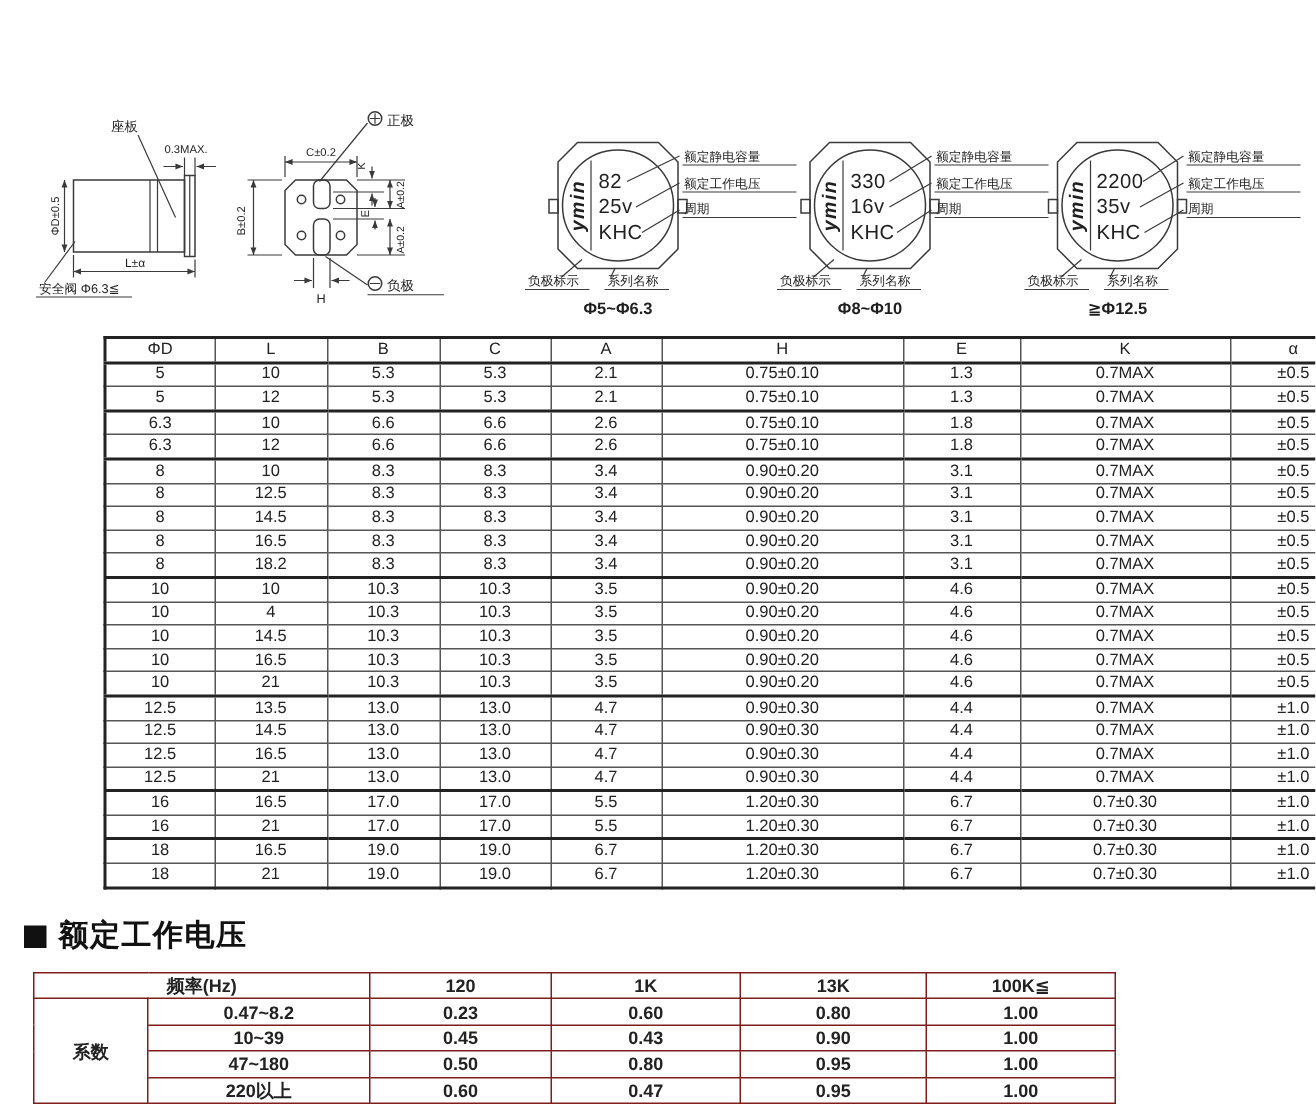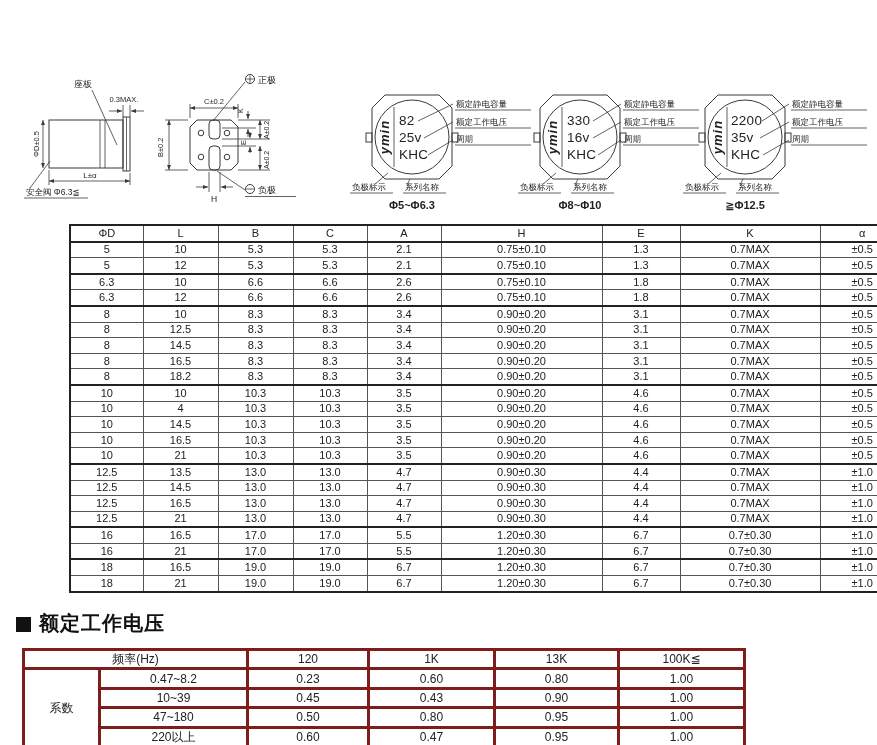--- a/index.html
+++ b/index.html
@@ -29,22 +29,22 @@
 
   table{border-collapse:collapse;table-layout:fixed;background:#fff;}
   #dim-table{position:absolute;top:224px;left:25px;width:835px;font-size:11px;margin-left:44px;}
   #dim-table th,#dim-table td{border:1px solid #555;text-align:center;vertical-align:middle;
      padding:0;height:14.6px;line-height:1;font-weight:normal;color:#222;}
   #dim-table{border:2px solid #222;}
   #dim-table thead th{border-bottom:2px solid #222;}
   #dim-table tr.group-start td{border-top:2px solid #222;}
 
   #freq-table{position:absolute;top:648px;left:22px;width:721px;font-size:12px;}
-  #freq-table th,#freq-table td{border:3px solid #7f1d1d;text-align:center;vertical-align:middle;
-     padding:0;height:16.4px;line-height:1;font-weight:normal;color:#222;}
+  #freq-table th,#freq-table td{border:1px solid #7f1d1d;text-align:center;vertical-align:middle;
+     padding:0;height:16.4px;line-height:1;font-weight:bold;color:#222;}
   #freq-table{border:1.5px solid #222;}
 </style>
 </head>
 <body>
 
 <div id="page">
 
 
   <svg id="diagrams" width="877" height="178" viewBox="0 0 877 178">
     <defs>

